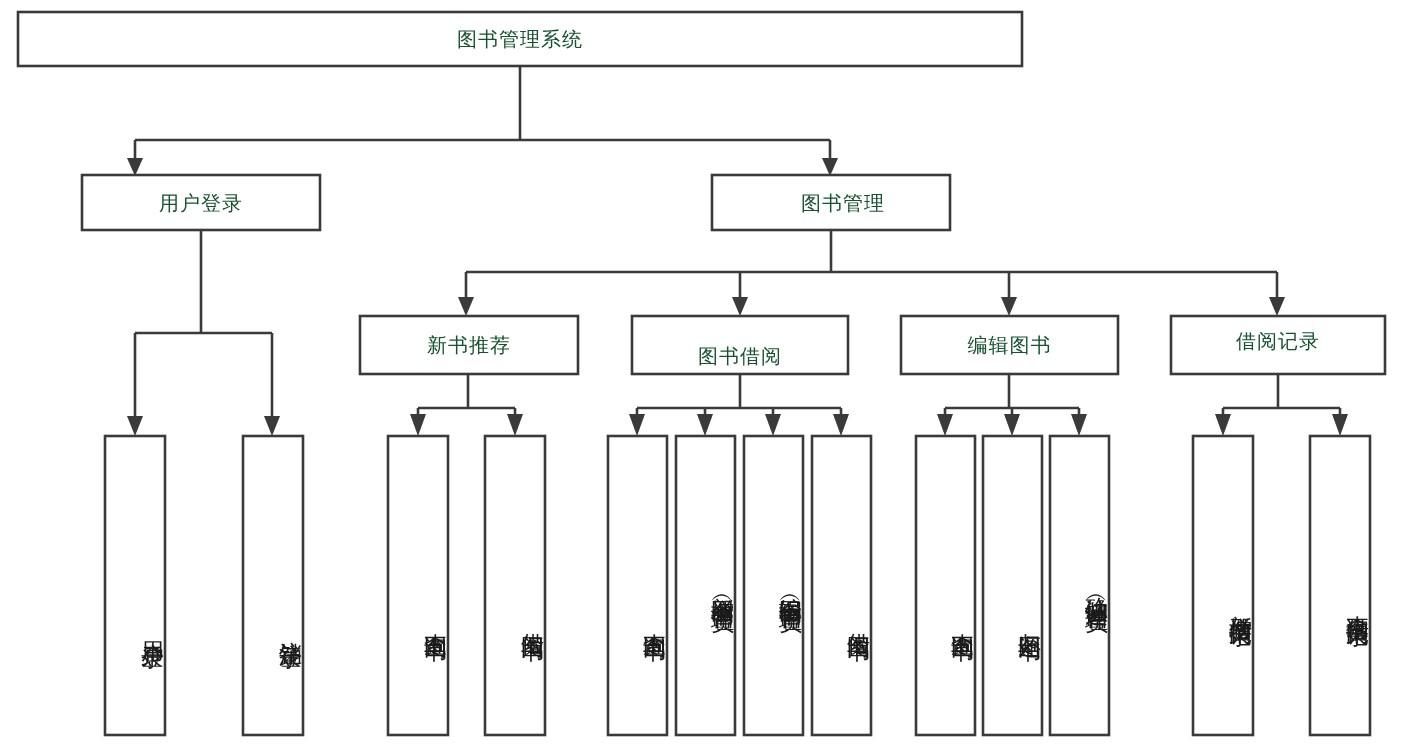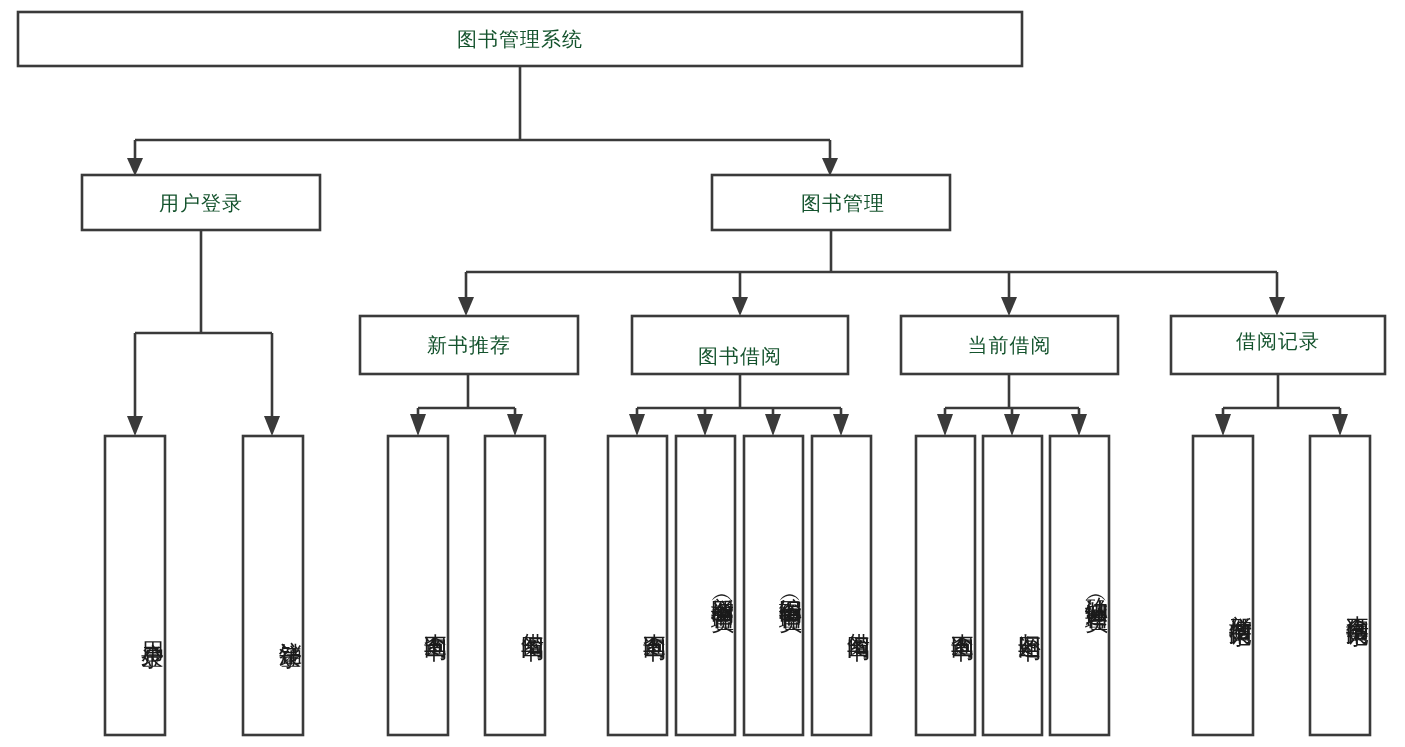--- a/index.html
+++ b/index.html
@@ -171,21 +171,21 @@
     <polygon class="arrow-head" points="1332,414 1348,414 1340,436"></polygon>
   </svg>
 
   <div class="node-label-h" style="left:18px; top:12px; width:1004px; height:54px;">图书管理系统</div>
 
   <div class="node-label-h" style="left:82px; top:175px; width:238px; height:55px;">用户登录</div>
   <div class="node-label-h" style="left:712px; top:175px; width:238px; height:55px;margin-left:12px;">图书管理</div>
 
   <div class="node-label-h" style="left:360px; top:316px; width:218px; height:58px;font-family:Liberation Serif, serif;">新书推荐</div>
   <div class="node-label-h" style="left:632px; top:324px; width:216px; height:44px;margin-top:10px;">图书借阅</div>
-  <div class="node-label-h" style="left:901px; top:316px; width:217px; height:58px;">当前借阅</div>
+  <div class="node-label-h" style="left:901px; top:316px; width:217px; height:58px;">编辑图书</div>
   <div class="node-label-h" style="left:1171px; top:316px; width:214px; height:49px;">借阅记录</div>
 
   <div class="node-label-v" style="left:105px; top:527px; width:60px; height:200px;">用户登录</div>
   <div class="node-label-v" style="left:243px; top:527px; width:60px; height:200px;">注销登录</div>
 
   <div class="node-label-v" style="left:388px; top:509px; width:60px; height:220px;">查询图书</div>
   <div class="node-label-v" style="left:485px; top:509px; width:60px; height:220px;">借阅图书</div>
 
   <div class="node-label-v" style="left:608px; top:509px; width:59px; height:220px;">查询图书</div>
   <div class="node-label-v" style="left:676px; top:444px; width:59px; height:288px;">新增图书（管理员）</div>

